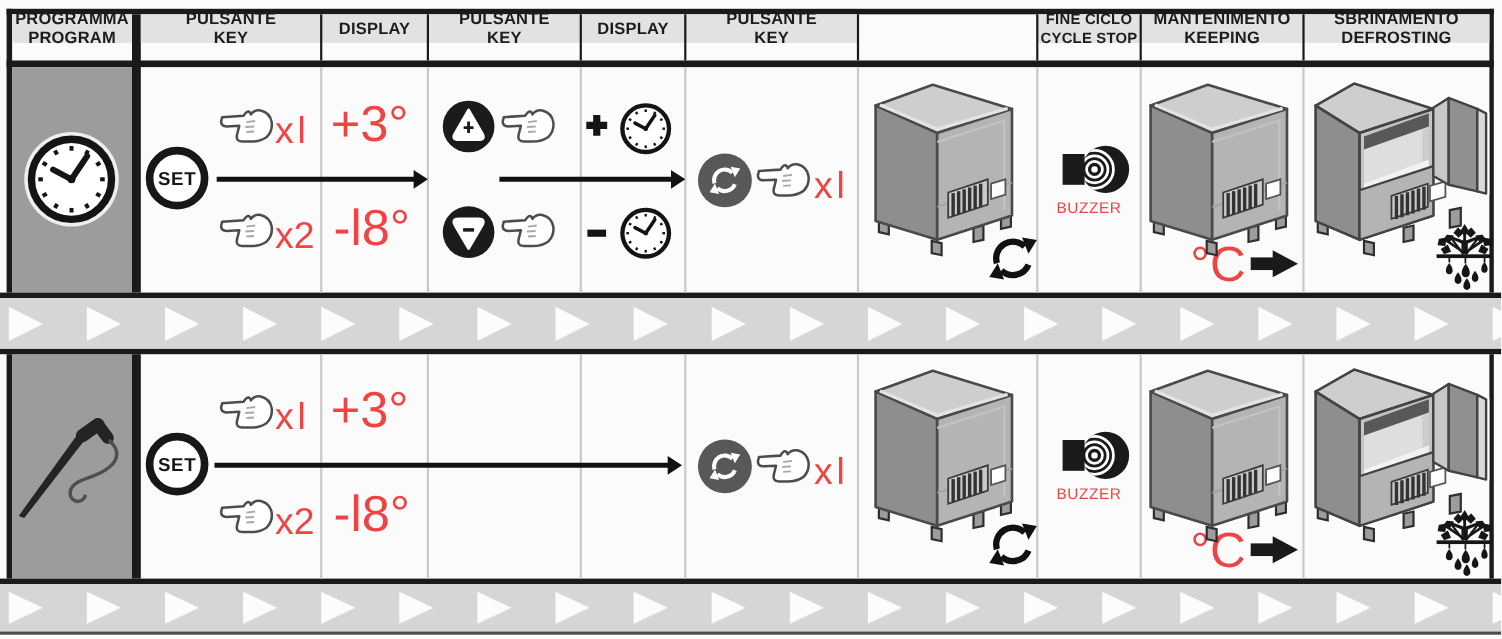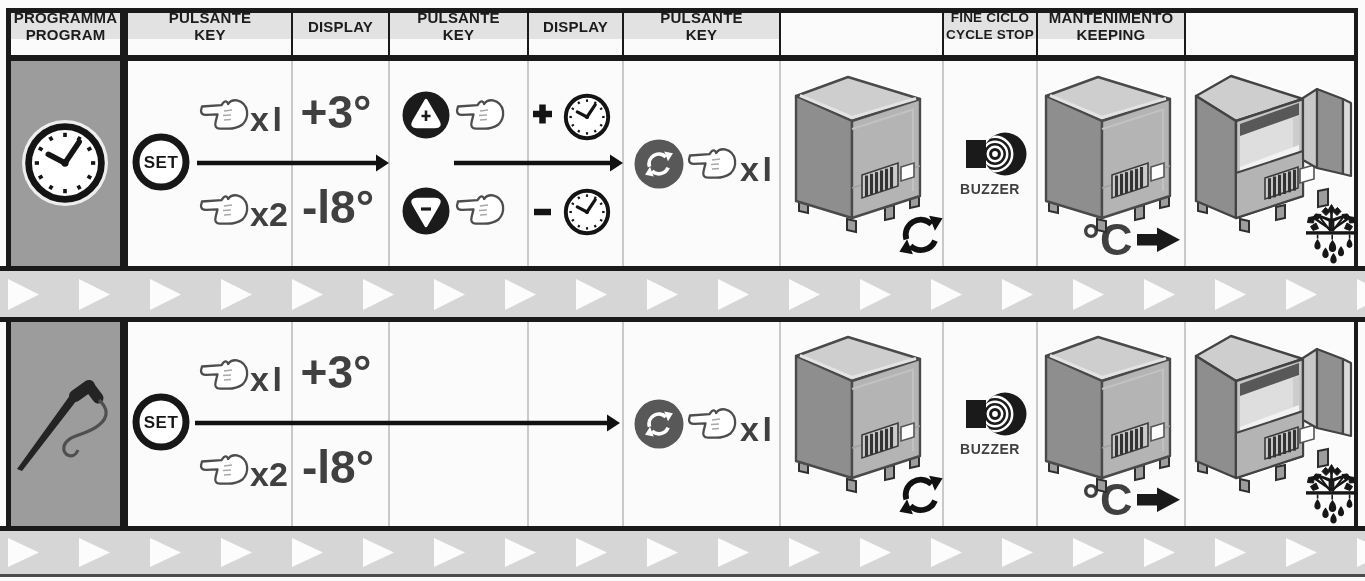--- a/index.html
+++ b/index.html
@@ -2,21 +2,21 @@
 <html><head>
 <meta charset="utf-8">
 <style>
 html,body{margin:0;padding:0}
 .page{position:relative;width:1365px;height:581px;background:#fbfbfb;font-family:"Liberation Sans",sans-serif;overflow:hidden}
 .abs{position:absolute}
 .hdr{position:absolute;top:13px;height:26px;background:#e2e2e2;color:#1c1c1c;font-weight:bold;font-size:15px;line-height:17px;text-align:center;display:flex;align-items:center;justify-content:center;letter-spacing:.2px;white-space:nowrap}
 .sepH{position:absolute;top:13px;height:42px;width:2px;background:#1a1a1a}
 .sepB{position:absolute;width:1.6px;background:#c9c9c9}
 .blk{background:#1a1a1a}
-.txt{position:absolute;color:#404040;font-weight:bold;white-space:nowrap}
+.txt{position:absolute;color:#ef4444;font-weight:normal;white-space:nowrap}
 .big{font-size:46px;letter-spacing:0px}
 </style>
 </head>
 <body>
 <div class="page">
 
 <div class="abs blk" style="left:6px;top:8px;width:1352px;height:5px"></div>
 <div class="abs blk" style="left:6px;top:8px;width:5px;height:258px"></div>
 <div class="abs blk" style="left:1354px;top:8px;width:4px;height:258px"></div>
 <div class="abs blk" style="left:6px;top:322px;width:5px;height:204px"></div>
@@ -52,20 +52,21 @@
 </svg>
 
 <div class="hdr" style="left:11px;width:109px">PROGRAMMA<br>PROGRAM</div>
 <div class="hdr" style="left:128px;width:164px">PULSANTE<br>KEY</div>
 <div class="hdr" style="left:292px;width:97px">DISPLAY</div>
 <div class="hdr" style="left:389px;width:139px">PULSANTE<br>KEY</div>
 <div class="hdr" style="left:528px;width:95px">DISPLAY</div>
 <div class="hdr" style="left:623px;width:157px">PULSANTE<br>KEY</div>
 <div class="hdr" style="left:1037px;width:148px">MANTENIMENTO<br>KEEPING</div>
 <div class="hdr" style="left:943px;width:94px;font-size:13.5px">FINE CICLO<br>CYCLE STOP</div>
+<div class="hdr" style="left:1185px;width:169px">SBRINAMENTO<br>DEFROSTING</div>
 
 <div class="sepH" style="left:291px"></div>
 <div class="sepH" style="left:388px"></div>
 <div class="sepH" style="left:527px"></div>
 <div class="sepH" style="left:622px"></div>
 <div class="sepH" style="left:779px"></div>
 <div class="sepH" style="left:942px"></div>
 <div class="sepH" style="left:1036px"></div>
 <div class="sepH" style="left:1184px"></div>
 

